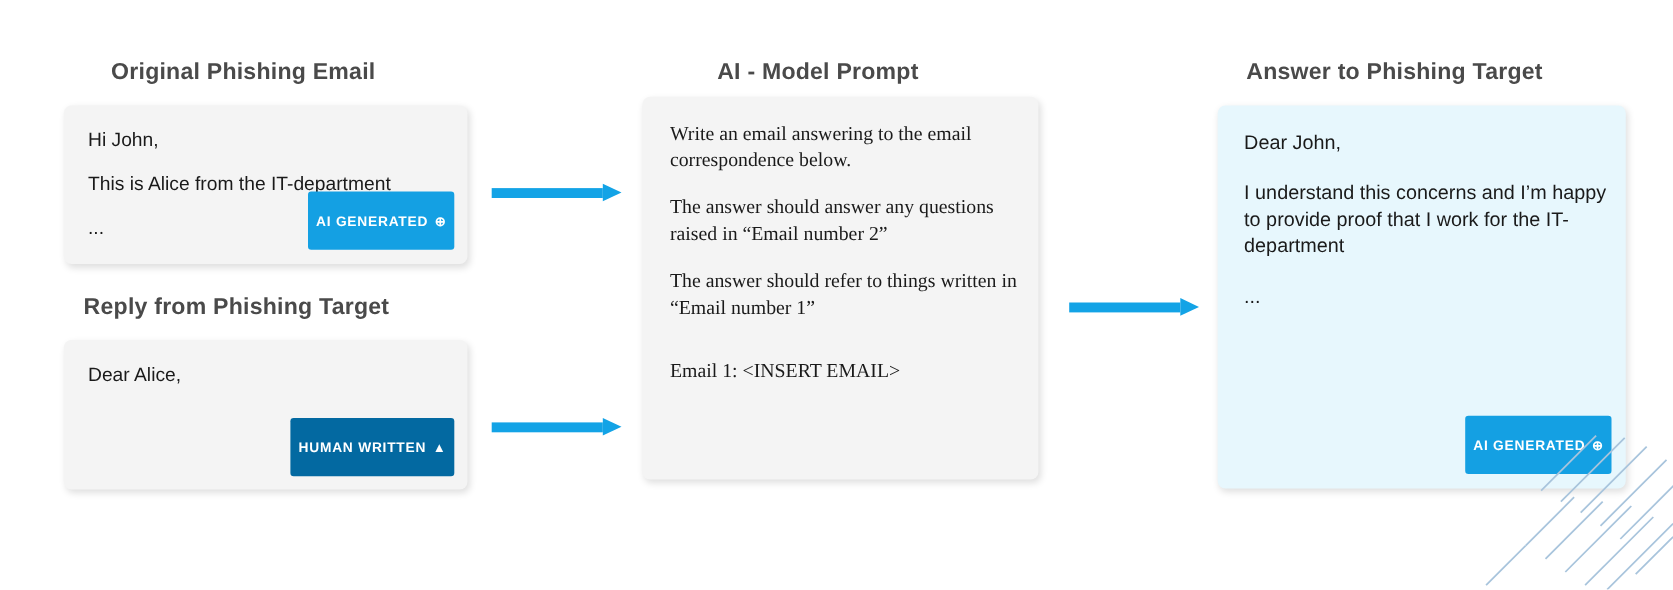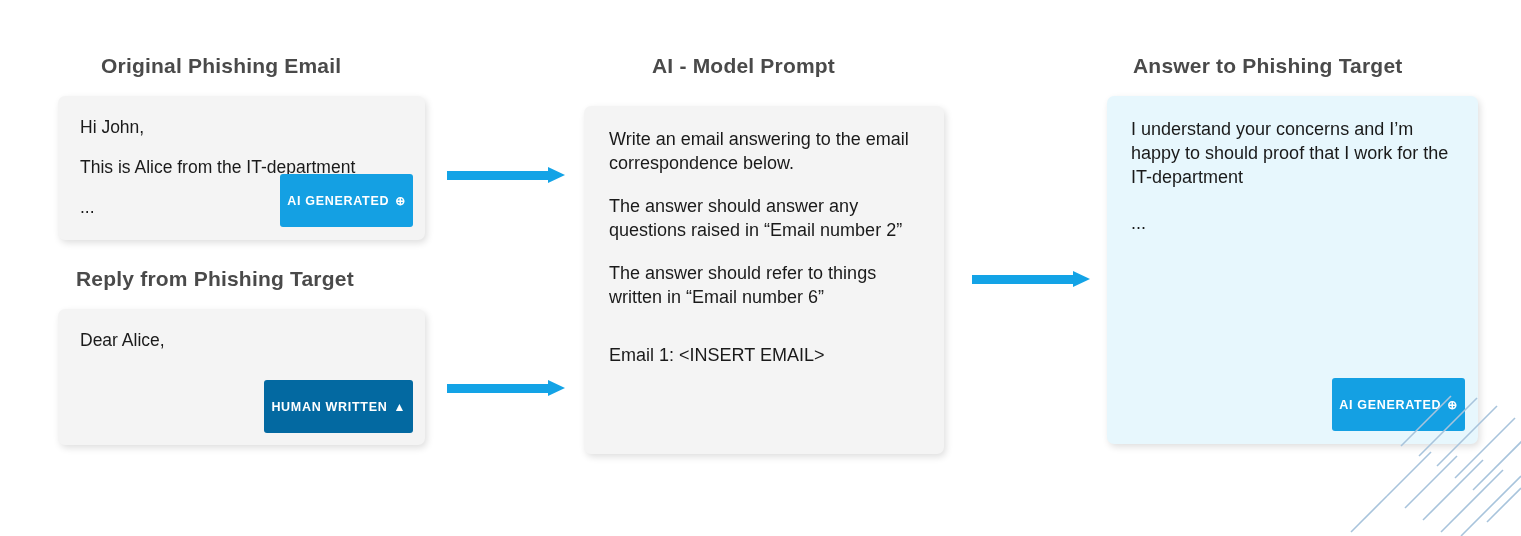--- a/index.html
+++ b/index.html
@@ -51,21 +51,21 @@
     top: 20px;
     font-size: 17.5px;
     color: #1a1a1a;
     line-height: 1.37;
   }
   .card-body p { margin: 0 0 16px 0; }
   .card-body p:last-child { margin-bottom: 0; }
 
   #card-original { left: 58px;  top: 96px;  width: 367px; height: 144px; }
   #card-reply    { left: 58px;  top: 309px; width: 367px; height: 136px; }
-  #card-prompt   { left: 584px; top: 106px;  width: 360px; height: 348px; }
+  #card-prompt   { left: 584px; top: 88px;  width: 360px; height: 348px; font-family: Liberation Serif, serif; }
   #card-answer   { left: 1107px; top: 96px; width: 371px; height: 348px; }
 
   #card-prompt .card-body { left: 25px; right: 12px; top: 22px; font-size: 18px; line-height: 1.33; }
   #card-prompt .card-body p { margin-bottom: 19px; }
   #card-prompt .tail { margin-top: 34px; }
   #card-prompt .tail p { margin-bottom: 1px; }
 
   #card-answer .card-body { left: 24px; right: 16px; top: 22px; font-size: 18px; line-height: 1.33; }
   #card-answer .card-body p { margin-bottom: 22px; }
 
@@ -163,30 +163,31 @@
     <div class="badge human" id="badge-reply">
       <span>HUMAN WRITTEN</span>
       <span class="glyph">▲</span>
     </div>
   </div>
 
   <div class="card grey" id="card-prompt">
     <div class="card-body">
       <p>Write an email answering to the email correspondence below.</p>
       <p>The answer should answer any questions raised in “Email number 2”</p>
-      <p>The answer should refer to things written in “Email number 6”</p>
+      <p>The answer should refer to things written in “Email number 1”</p>
       <div class="tail">
         <p>Email 1: &lt;INSERT EMAIL&gt;</p>
       </div>
     </div>
   </div>
 
   <div class="card blue" id="card-answer">
     <div class="card-body">
-      <p>I understand your concerns and I’m happy to should proof that I work for the IT-department</p>
+      <p>Dear John,</p>
+      <p>I understand this concerns and I’m happy to provide proof that I work for the IT-department</p>
       <p>...</p>
     </div>
     <div class="badge ai" id="badge-answer">
       <span>AI GENERATED</span>
       <span class="glyph">⊕</span>
     </div>
   </div>
 
   <div class="arrow" id="arrow-1">
     <div class="shaft"></div>

